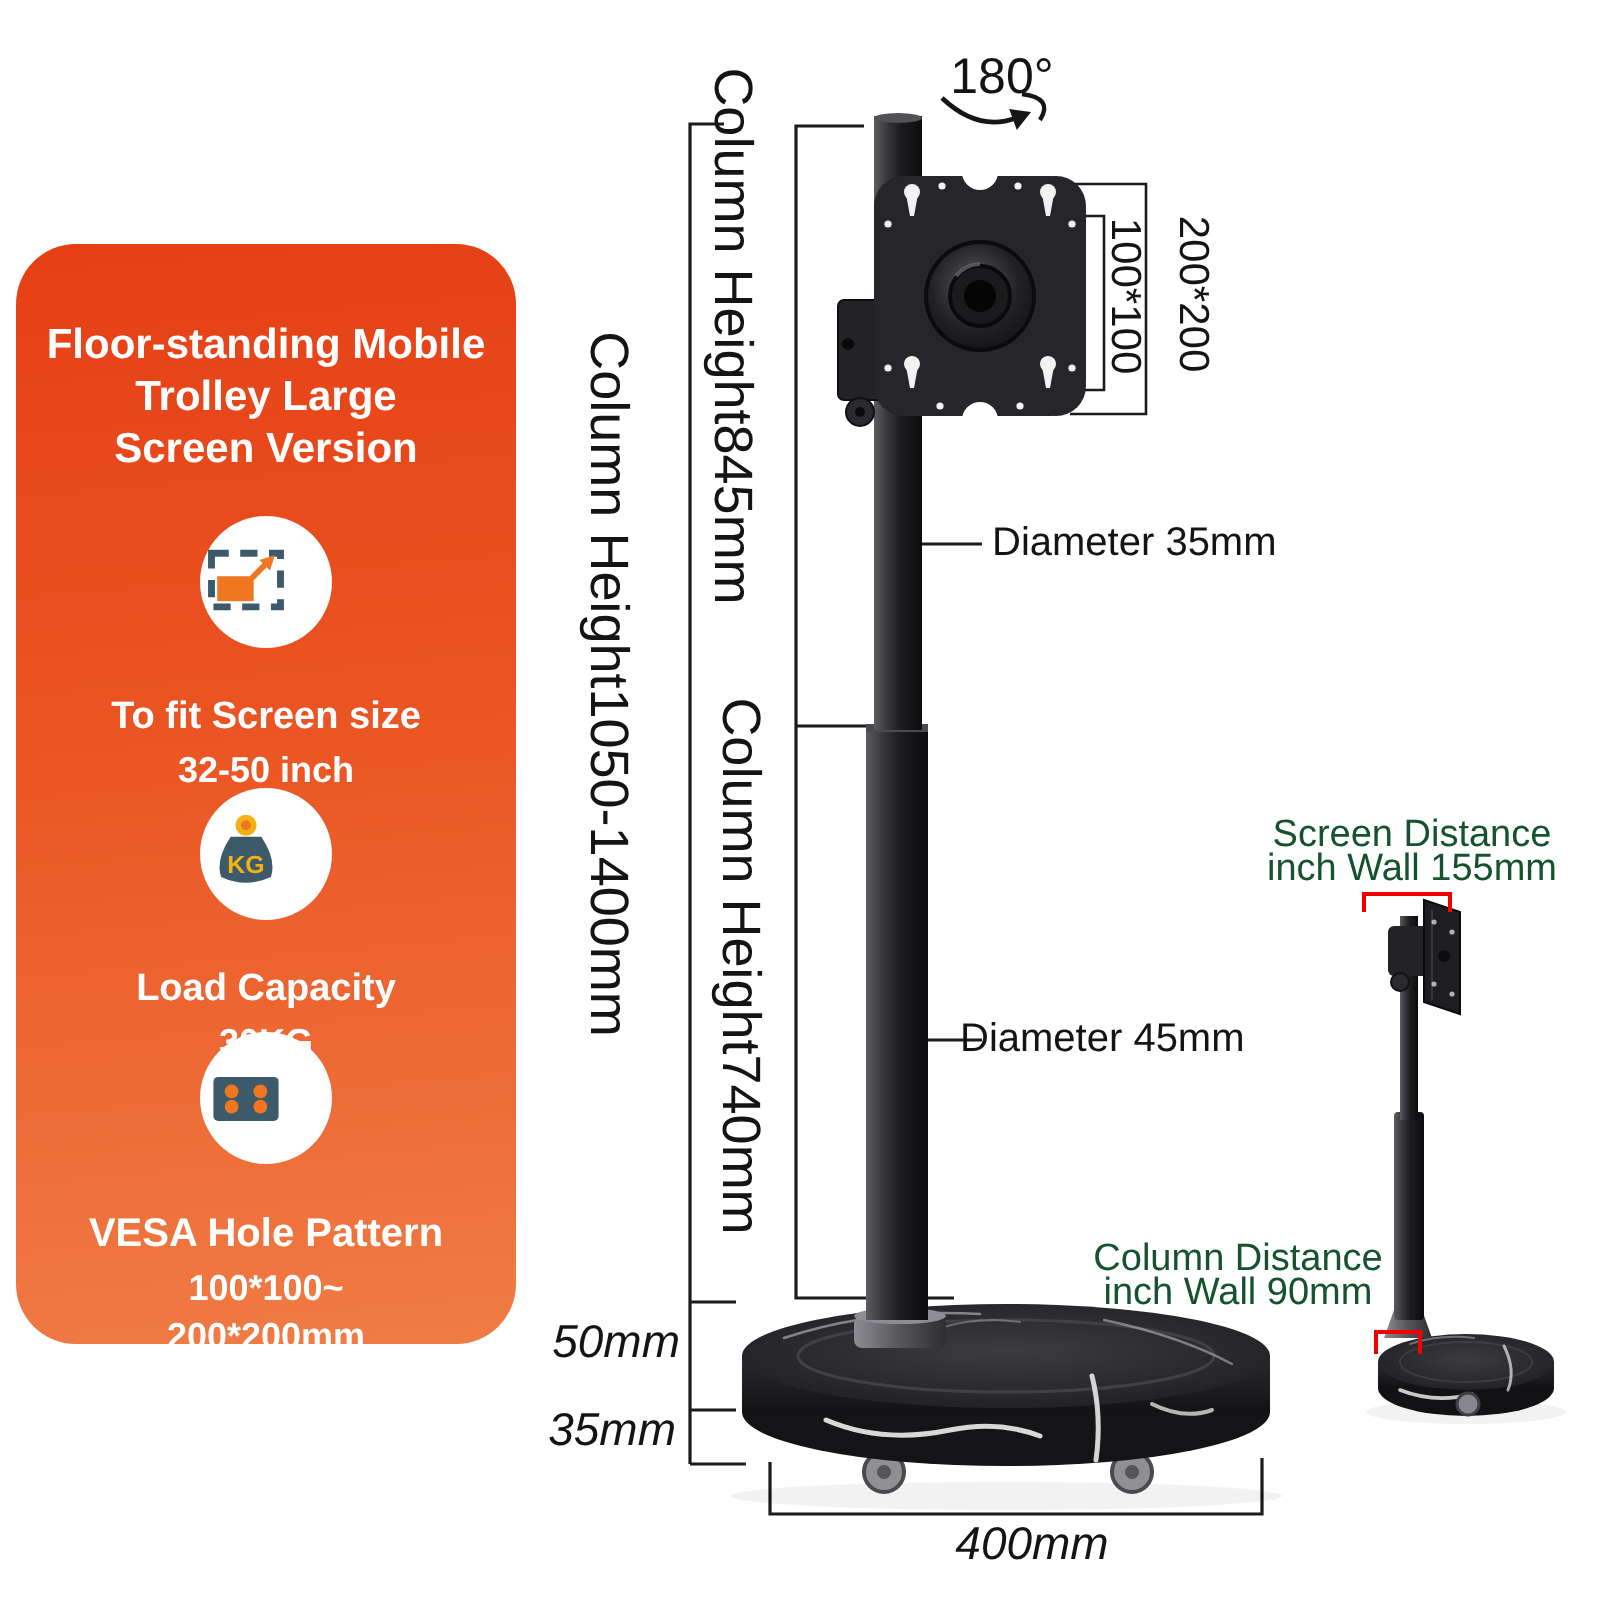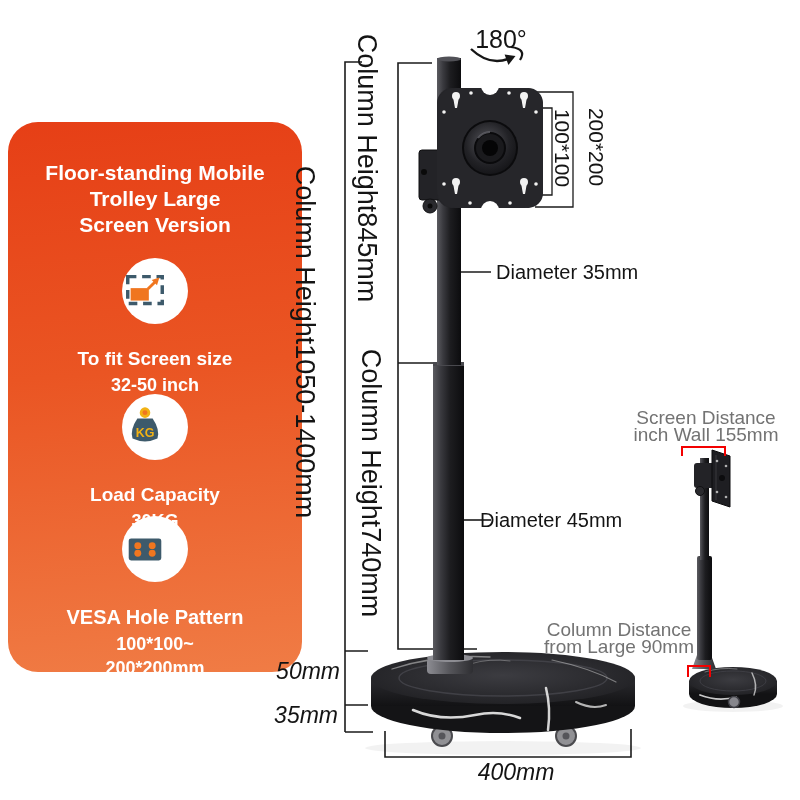--- a/index.html
+++ b/index.html
@@ -7,21 +7,21 @@
     width:800px;height:800px;position:relative;background:#ffffff;
     font-family:"Liberation Sans", sans-serif;overflow:hidden;
   }
   svg.art{position:absolute;left:0;top:0;}
 
   
   .panel{
     position:absolute;left:8px;top:122px;width:250px;height:550px;
     border-radius:30px;
     background:linear-gradient(175deg,#e63f16 0%,#ea5523 45%,#f07c45 100%);
-    color:#ffffff;text-align:center;padding-left:44px;
+    color:#ffffff;text-align:center;
   }
   .panel-title{position:absolute;top:38px;left:0;width:100%;
     font-size:21px;font-weight:bold;line-height:26px;}
   .panel-title span{display:block;}
   .feature{position:absolute;left:0;width:100%;}
   .circle{
     width:66px;height:66px;border-radius:50%;background:#ffffff;
     margin:0 auto;display:flex;align-items:center;justify-content:flex-start;
   }
   .f-title{font-size:19px;font-weight:bold;margin-top:24px;}
@@ -33,21 +33,21 @@
   .rot{transform:translate(-50%,-50%) rotate(90deg);}
   .ctr{transform:translate(-50%,-50%);}
   .vctr{transform:translate(0,-50%);}
   .rgt{transform:translate(-100%,-50%);}
   .colh{font-size:27px;}
   .vesa-lbl{font-size:21px;}
   .deg{font-size:25px;}
   .dia{font-size:20px;}
   .dim{font-size:23px;font-style:italic;}
   .red-lbl{
-    position:absolute;color:#737373;font-size:19px;line-height:17px;
+    position:absolute;color:#14532d;font-size:19px;line-height:17px;
     text-align:center;white-space:nowrap;transform:translate(-50%,-50%);
   }
 </style>
 </head>
 <body>
 
 <svg class="art" width="800" height="800" viewBox="0 0 800 800">
   <defs>
     <linearGradient id="poleGrad" x1="0" y1="0" x2="1" y2="0">
       <stop offset="0" stop-color="#5b5b60"></stop>
@@ -266,14 +266,14 @@
 <div class="lbl rgt dim" style="left:340px;top:671px">50mm</div>
 <div class="lbl rgt dim" style="left:338px;top:715px">35mm</div>
 <div class="lbl ctr dim" style="left:516px;top:772px">400mm</div>
 
 <div class="red-lbl" style="left:706px;top:426px">
   <div>Screen Distance</div>
   <div>inch Wall 155mm</div>
 </div>
 <div class="red-lbl" style="left:619px;top:638px">
   <div>Column Distance</div>
-  <div>from Large 90mm</div>
+  <div>inch Wall 90mm</div>
 </div>
 
 </body></html>

